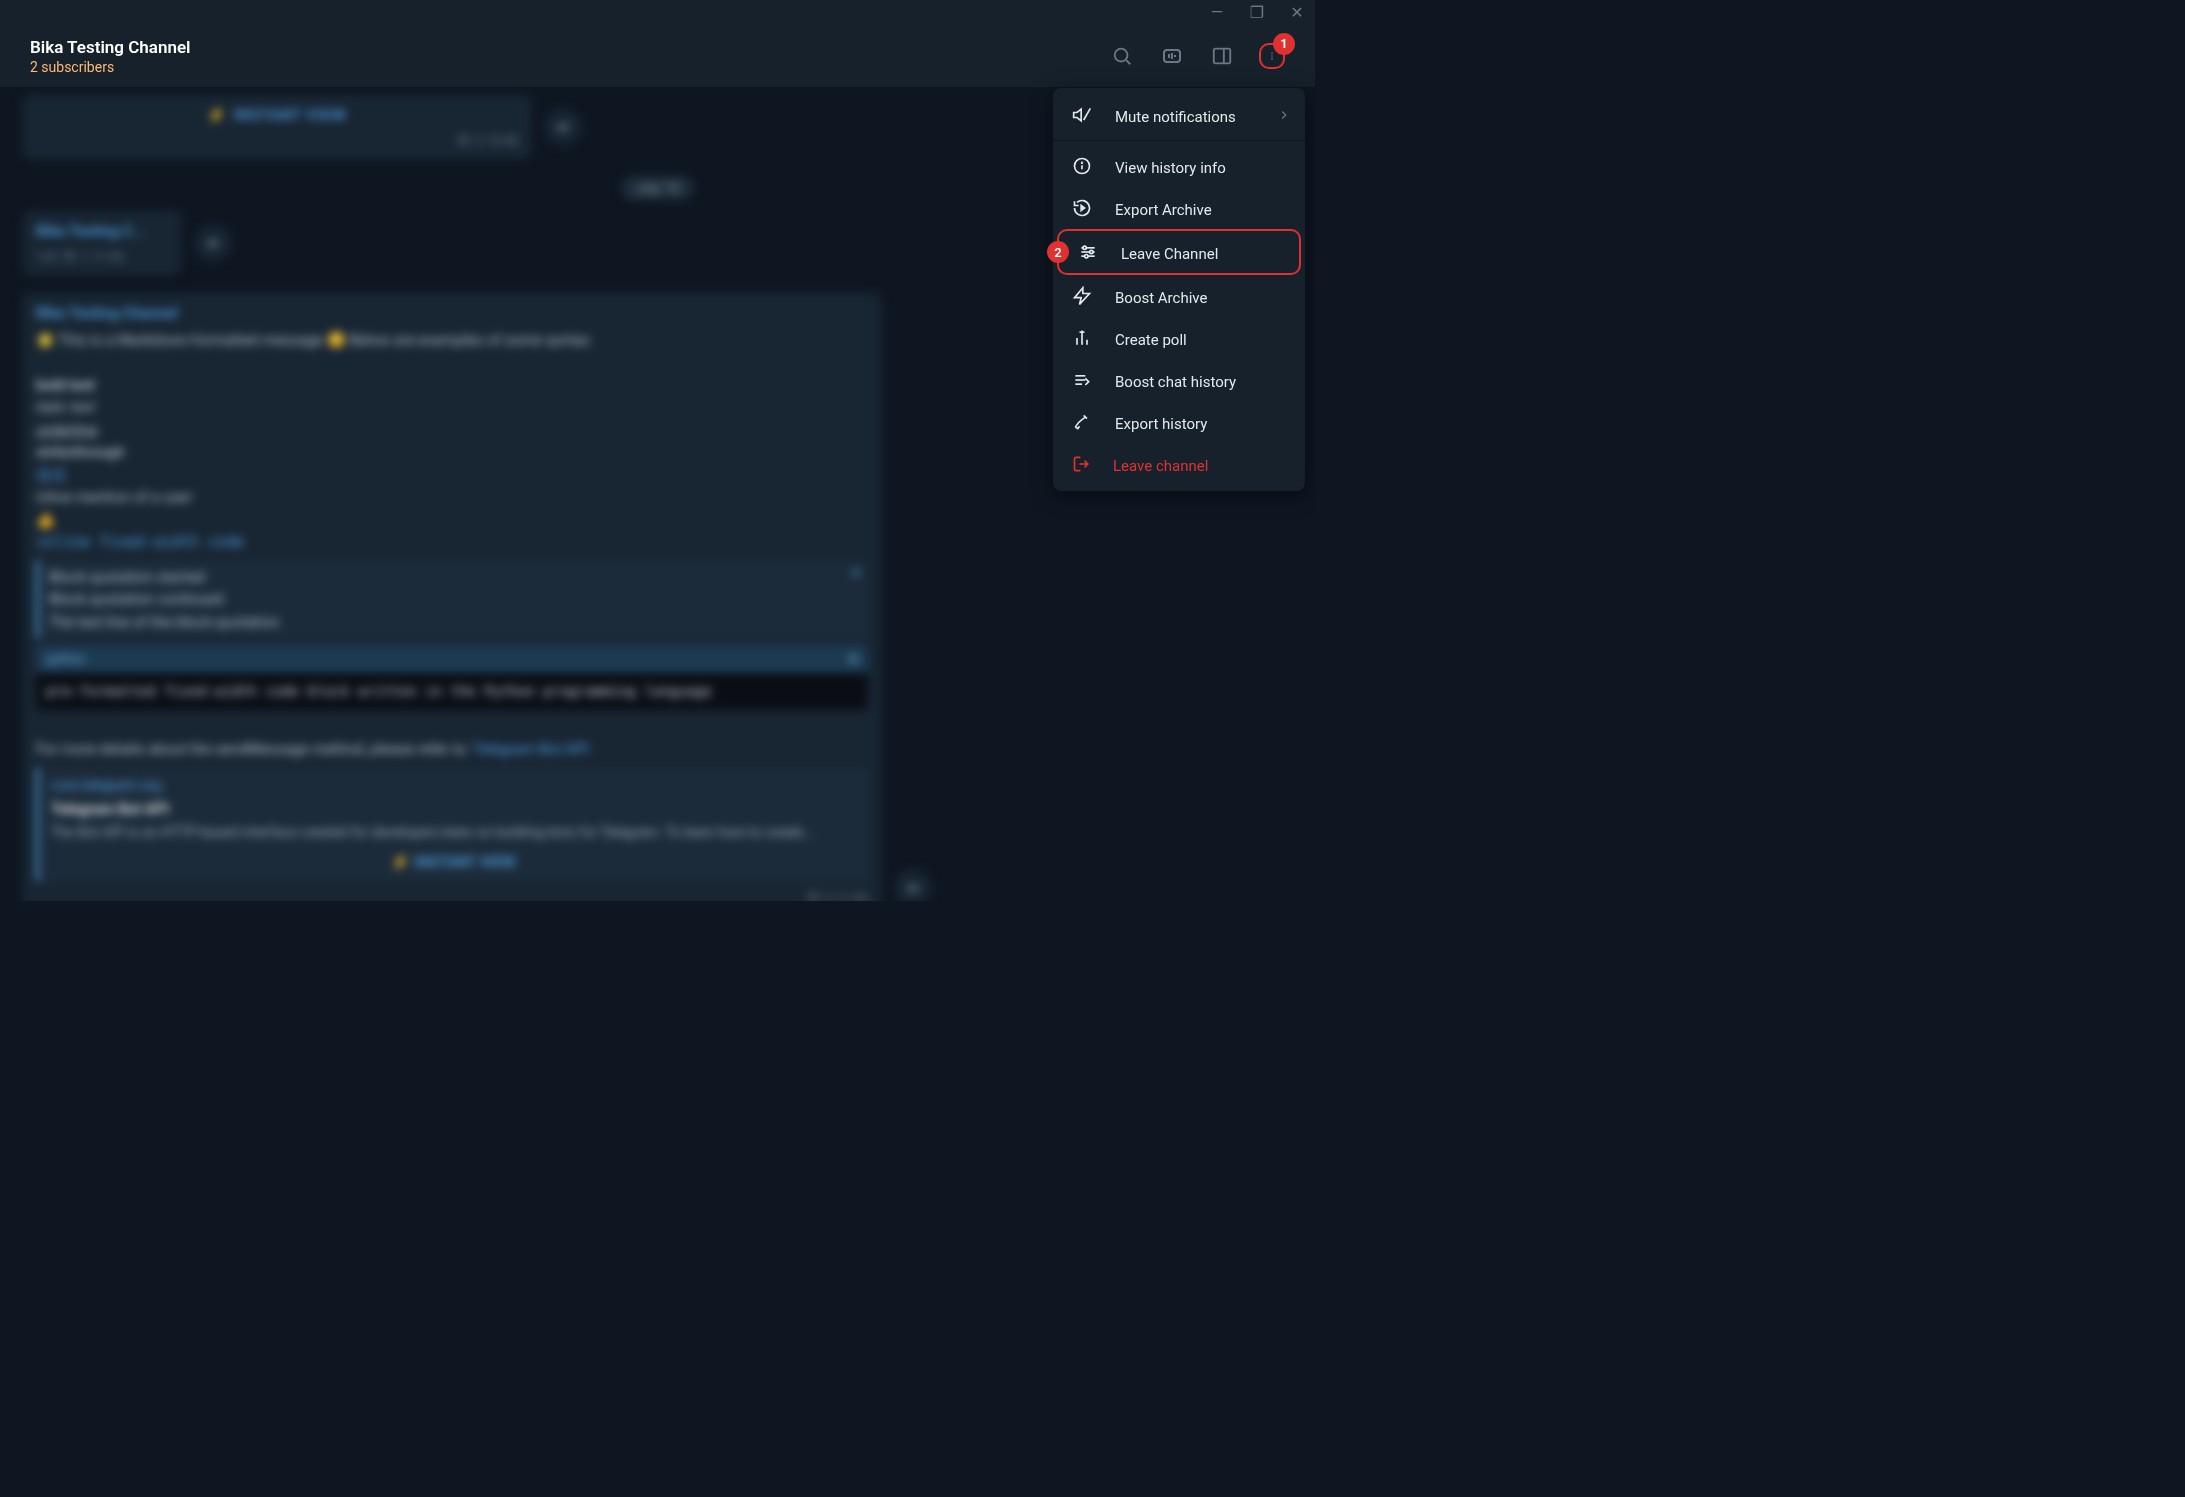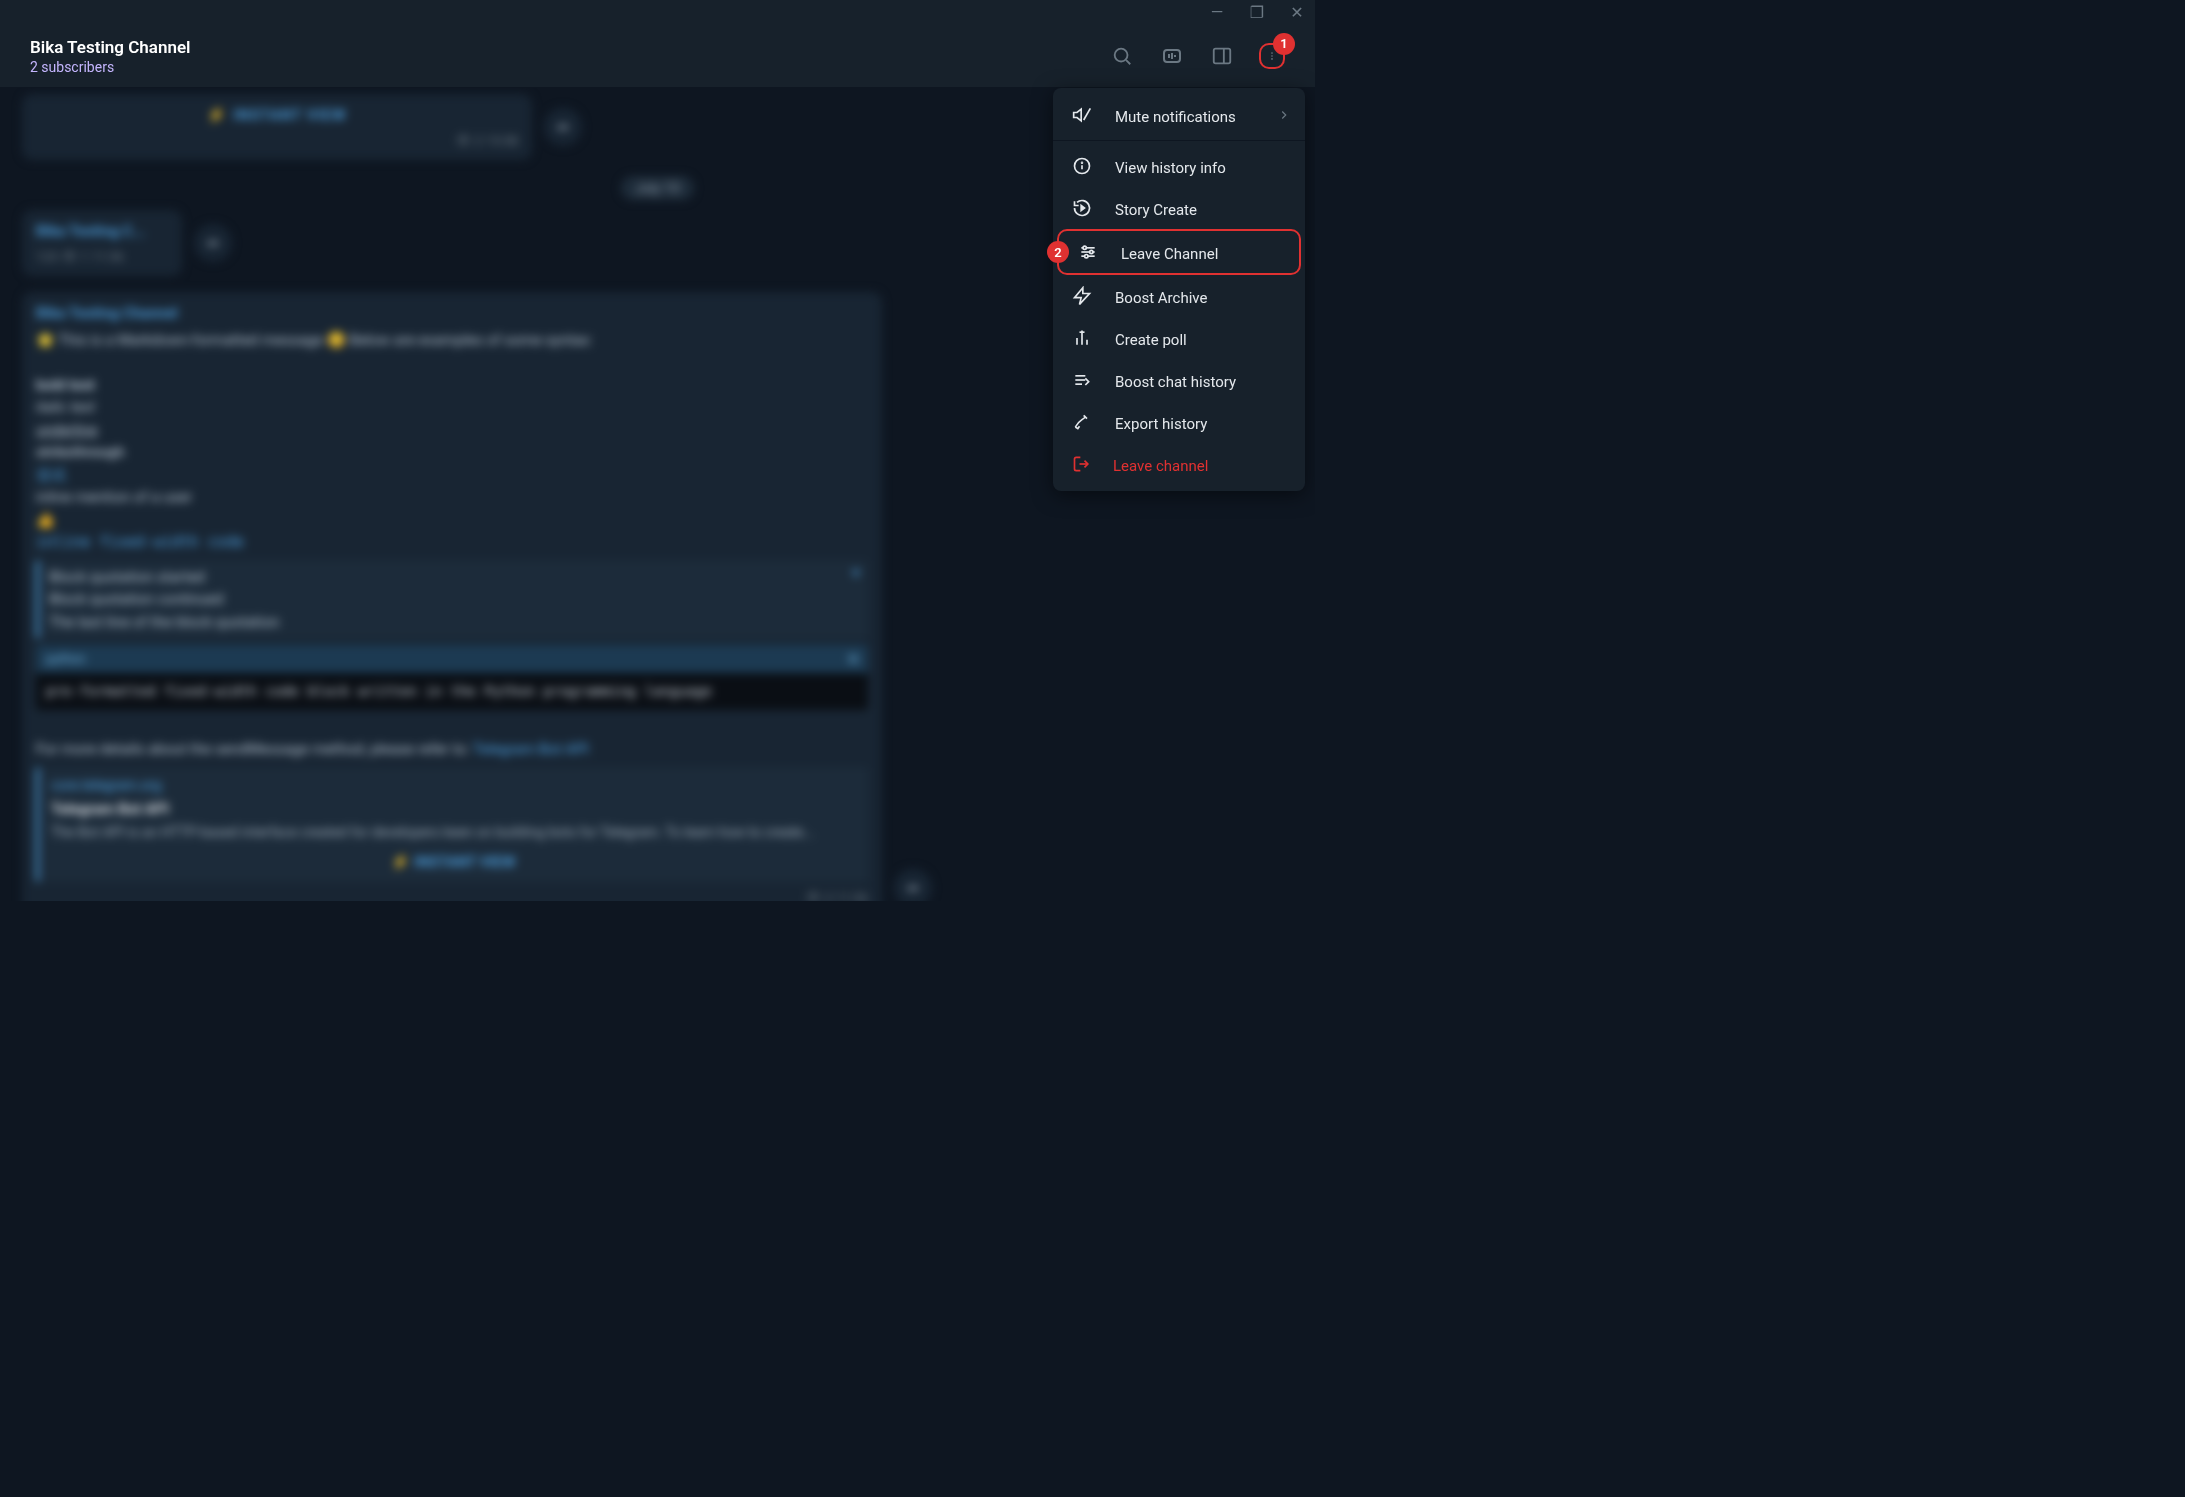--- a/index.html
+++ b/index.html
@@ -4,21 +4,21 @@
 <style>
   * { margin: 0; padding: 0; box-sizing: border-box; font-family: -apple-system, BlinkMacSystemFont, "Segoe UI", Roboto, sans-serif; }
   body { background: #0e1621; color: #e4e8ec; width: 1315px; height: 901px; overflow: hidden; position: relative; }
   
   .titlebar { height: 24px; background: #17212b; display: flex; justify-content: flex-end; align-items: center; padding-right: 8px; gap: 20px; }
   .titlebar-btn { width: 20px; height: 20px; display: flex; align-items: center; justify-content: center; color: #6b7883; cursor: pointer; }
   
   .header { height: 64px; background: #17212b; display: flex; align-items: center; padding: 0 30px; border-bottom: 1px solid #0e1621; }
   .header-info { flex: 1; }
   .header-title { font-size: 17px; font-weight: 600; color: #ffffff; }
-  .header-sub { font-size: 14px; color: #c4b5fd; margin-top: 2px; }
+  .header-sub { font-size: 14px; color: #fdba74; margin-top: 2px; }
   .header-actions { display: flex; gap: 24px; align-items: center; }
   .header-icon { width: 26px; height: 26px; color: #6b7883; cursor: pointer; display: flex; align-items: center; justify-content: center; }
   
   .more-btn-wrap { position: relative; }
   .more-btn { border: 2px solid #e03131; border-radius: 10px; padding: 6px; display: flex; align-items: center; justify-content: center; }
   .badge { position: absolute; top: -10px; right: -10px; background: #e03131; color: #fff; width: 22px; height: 22px; border-radius: 50%; display: flex; align-items: center; justify-content: center; font-size: 13px; font-weight: 600; }
   
   .chat-area { position: absolute; top: 88px; left: 0; right: 0; bottom: 0; padding: 6px 12px; overflow: hidden; }
   .blurred { filter: blur(5px); }
   
@@ -188,21 +188,21 @@
     <span>View history info</span>
   </div>
   <div class="dd-item">
     <span class="dd-icon">
       <svg width="20" height="20" viewBox="0 0 24 24" fill="none" stroke="currentColor" stroke-width="2">
           <path d="M3 12a9 9 0 1 0 3-6.7"></path>
           <polyline points="3 4 3 9 8 9"></polyline>
           <polygon points="11 9 11 15 15 12" fill="currentColor"></polygon>
         </svg>
     </span>
-    <span>Story Create</span>
+    <span>Export Archive</span>
   </div>
   <div class="dd-item dd-highlight">
     <div class="dd-badge">2</div>
     <span class="dd-icon">
       <svg width="20" height="20" viewBox="0 0 24 24" fill="none" stroke="currentColor" stroke-width="2">
           <line x1="4" y1="7" x2="20" y2="7"></line>
           <line x1="4" y1="12" x2="20" y2="12"></line>
           <line x1="4" y1="17" x2="20" y2="17"></line>
           <circle cx="8" cy="7" r="2" fill="#17212b"></circle>
           <circle cx="16" cy="12" r="2" fill="#17212b"></circle>

